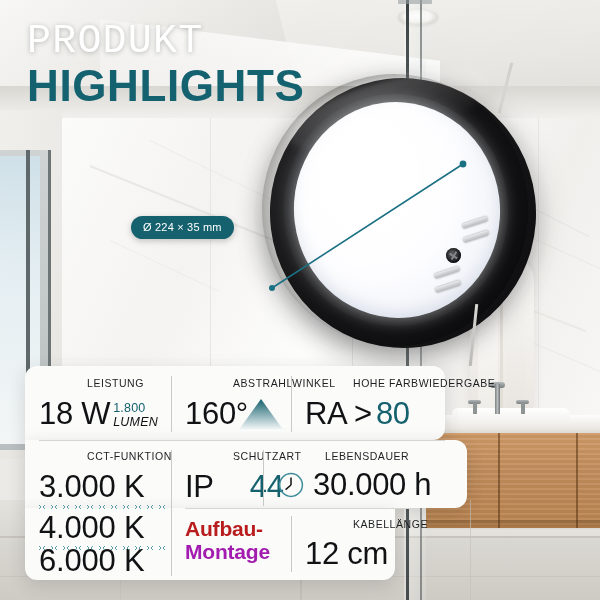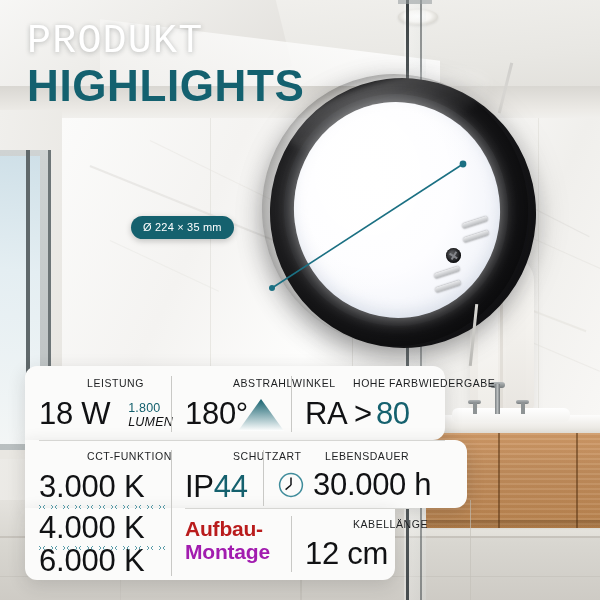--- a/index.html
+++ b/index.html
@@ -174,26 +174,26 @@
   .row2{left:25px;top:440px;width:442px;height:68px;}
   .row3{left:25px;top:508px;width:370px;height:72px;border-radius:0 0 12px 12px;}
   .row1.spec{border-radius:12px 12px 12px 0;}
   .row2.spec{border-radius:0 12px 12px 0;}
   .row3.spec{border-radius:0 0 12px 12px;}
   .panel-clip{position:absolute;left:25px;top:366px;width:442px;height:214px;z-index:8;}
 
   .cell{position:absolute;}
   .cap{font-size:10.5px;letter-spacing:.55px;color:#1d1f21;white-space:nowrap;padding-left:48px;}
   .big{font-size:31px;color:#111214;letter-spacing:-0.3px;line-height:1;white-space:nowrap;font-weight:400;}
-  .teal{color:#15616e;}
+  .teal{color:#15616e;margin-left:36px;}
   .vdiv{position:absolute;width:1.2px;background:#c9c9c6;}
   .hdiv{position:absolute;height:1.2px;background:#d6d6d3;}
 
   .sub-lumen{display:inline-block;vertical-align:top;font-size:12.5px;line-height:1.08;
-    letter-spacing:.2px;margin-left:18px;margin-top:4px;}
+    letter-spacing:.2px;margin-left:3px;margin-top:4px;}
   .sub-lumen .l1{color:#15616e;font-weight:500;}
   .sub-lumen .l2{color:#111214;font-weight:500;font-style:italic;}
   .aufbau{font-size:21px;line-height:1.08;letter-spacing:-.2px;}
   .aufbau .a1{color:#b91c1c;font-weight:700;display:block;}
   .aufbau .a2{color:#a21caf;font-weight:700;display:block;}
 
   .wave{position:absolute;height:6px;width:132px;
     background:
       radial-gradient(circle at 3px 6px,transparent 2.6px,#3f8c9b 2.6px,#3f8c9b 3.4px,transparent 3.5px) 0 0/12px 6px repeat-x,
       radial-gradient(circle at 9px 0px,transparent 2.6px,#3f8c9b 2.6px,#3f8c9b 3.4px,transparent 3.5px) 6px 0/12px 6px repeat-x;
@@ -307,21 +307,21 @@
       <div class="cap">LEISTUNG</div>
       <div class="big" style="margin-top:9px;">
         <span>18 W</span><span class="sub-lumen"><span class="l1">1.800</span><br><span class="l2">LUMEN</span></span>
       </div>
     </div>
     <div class="vdiv" style="left:146px;top:10px;height:56px;"></div>
 
     <div class="cell" style="left:160px;top:11px;">
       <div class="cap">ABSTRAHLWINKEL</div>
       <div class="big" style="margin-top:9px;position:relative;">
-        <span>180°</span>
+        <span>160°</span>
         <svg width="48" height="34" style="position:absolute;left:52px;top:0px;">
           <defs>
               <linearGradient id="bg1" x1="0" y1="0" x2="0" y2="1">
             <stop offset="0%" stop-color="#15616e"></stop>
                 <stop offset="100%" stop-color="#ffffff"></stop>
           </linearGradient>
             </defs>
           <polygon points="24,1 47,33 1,33" fill="url(#bg1)"></polygon>
         </svg>
       </div>

